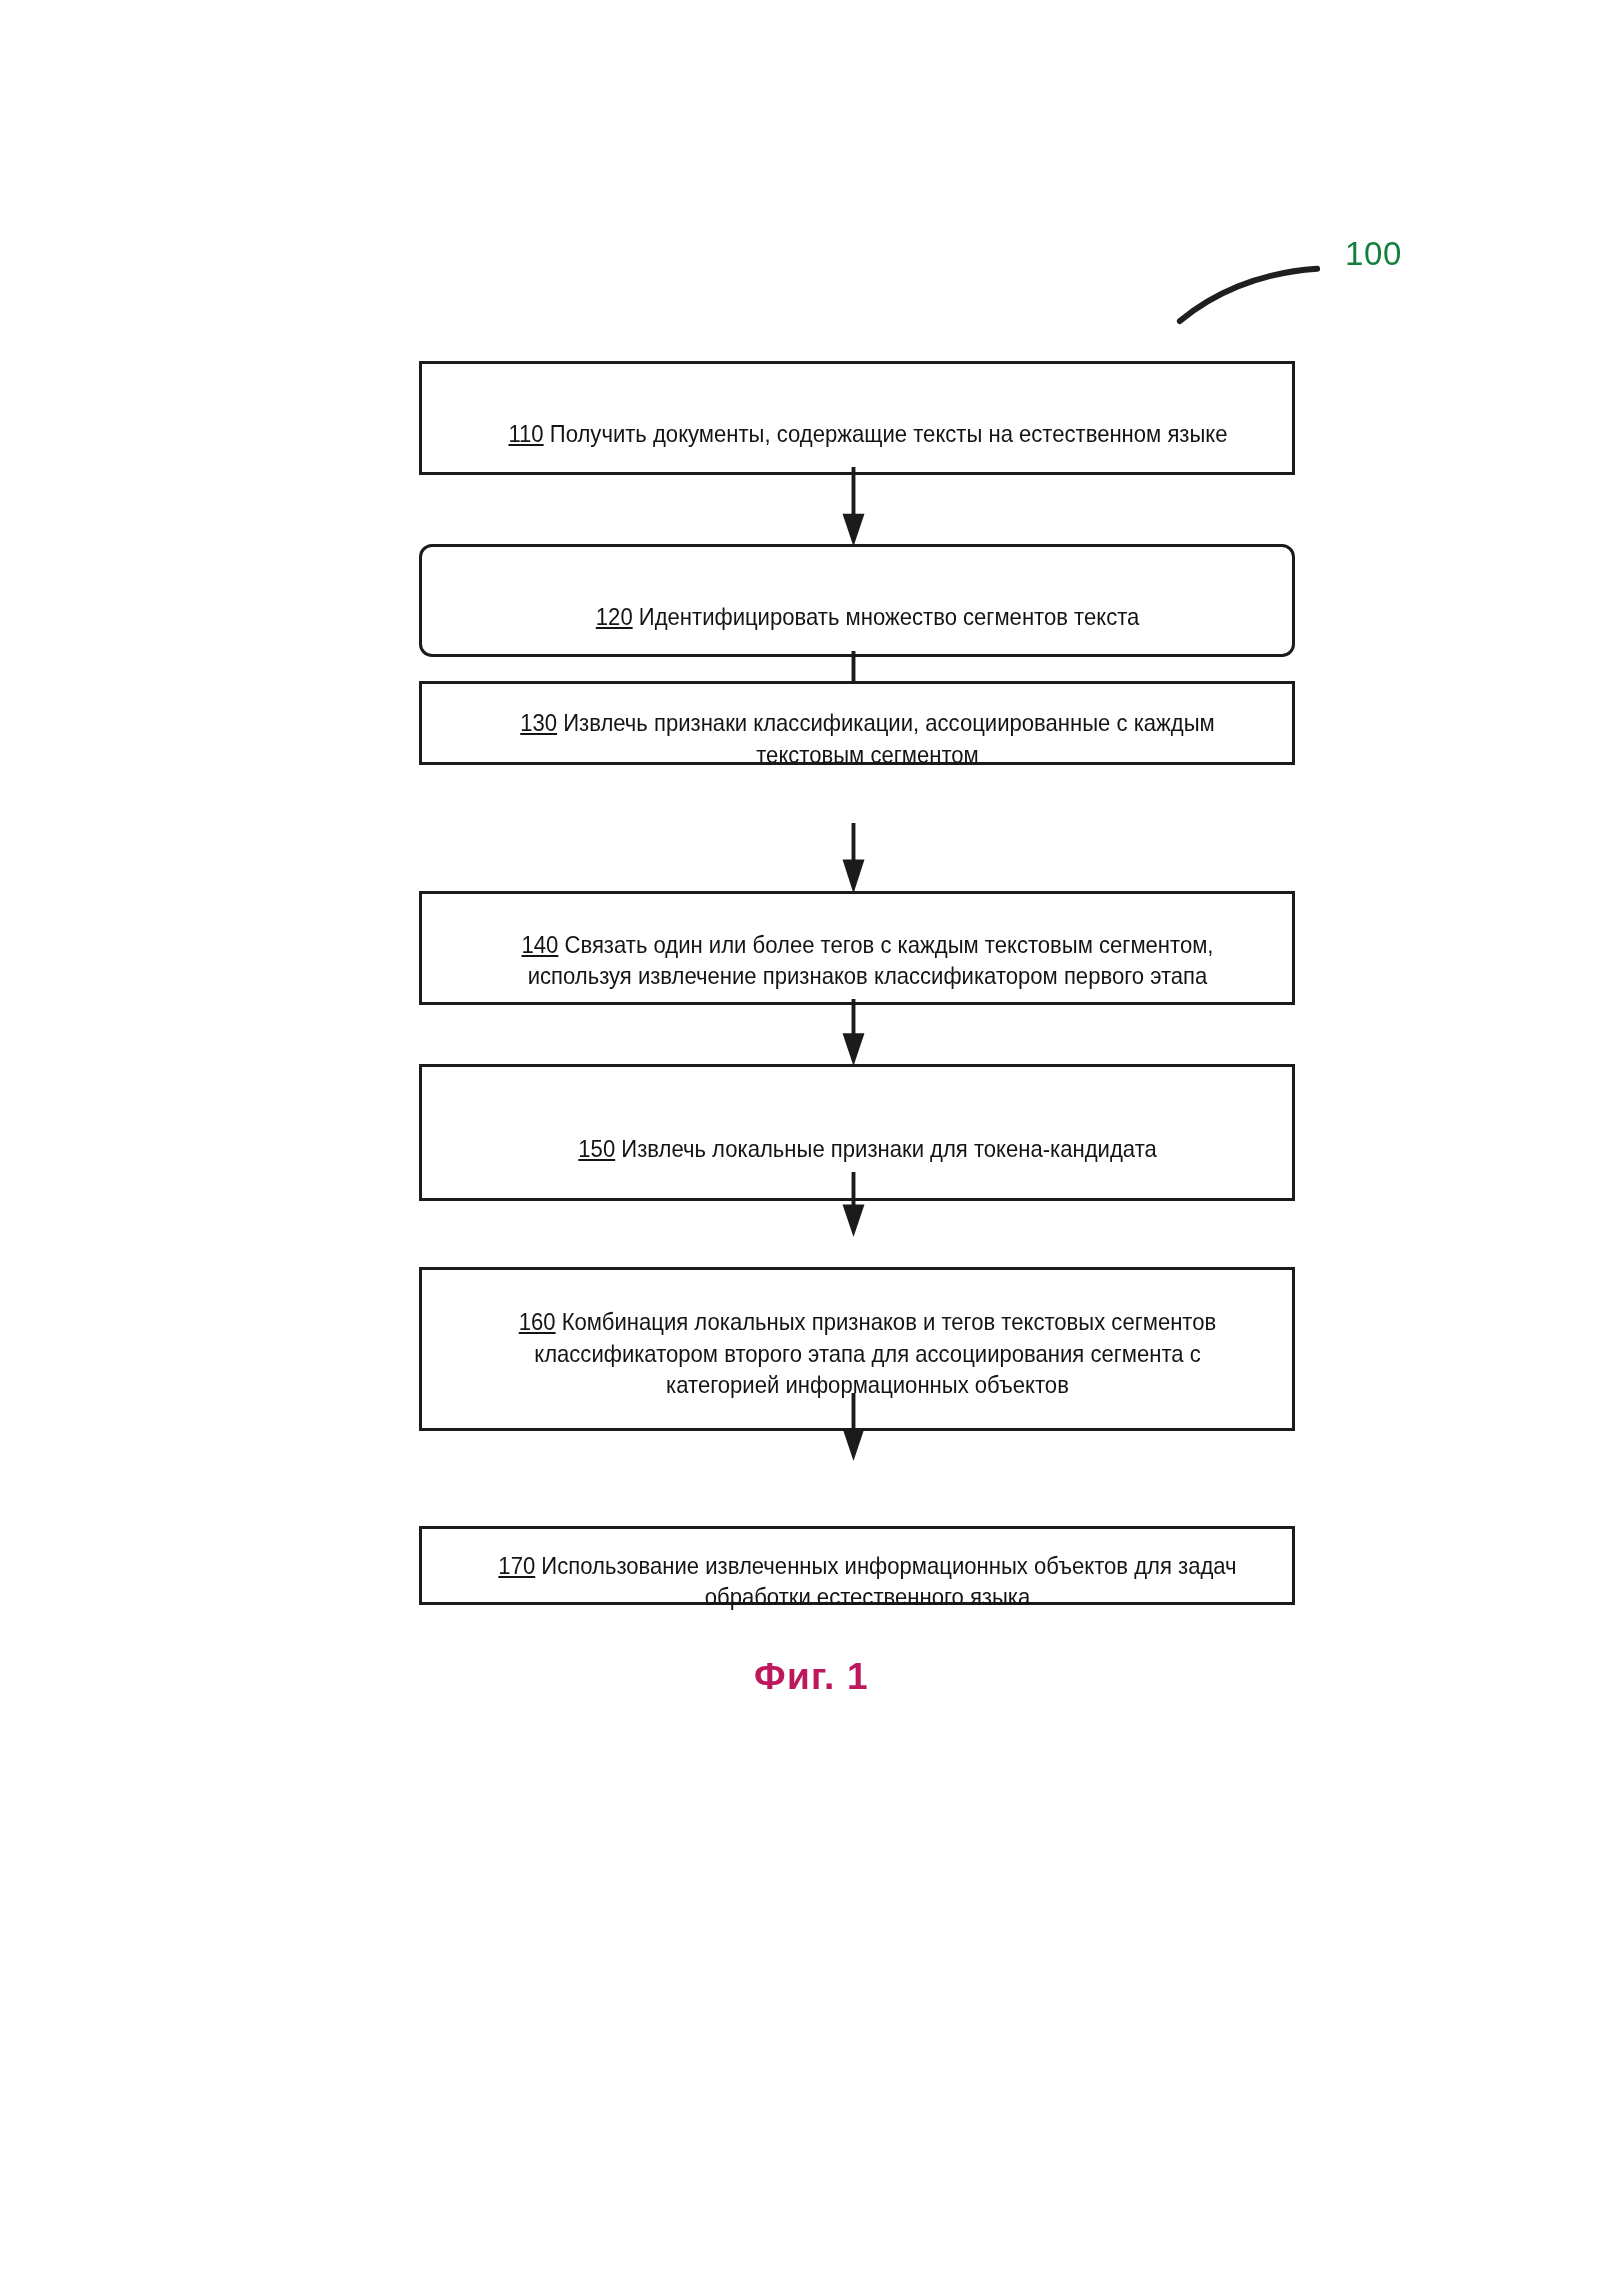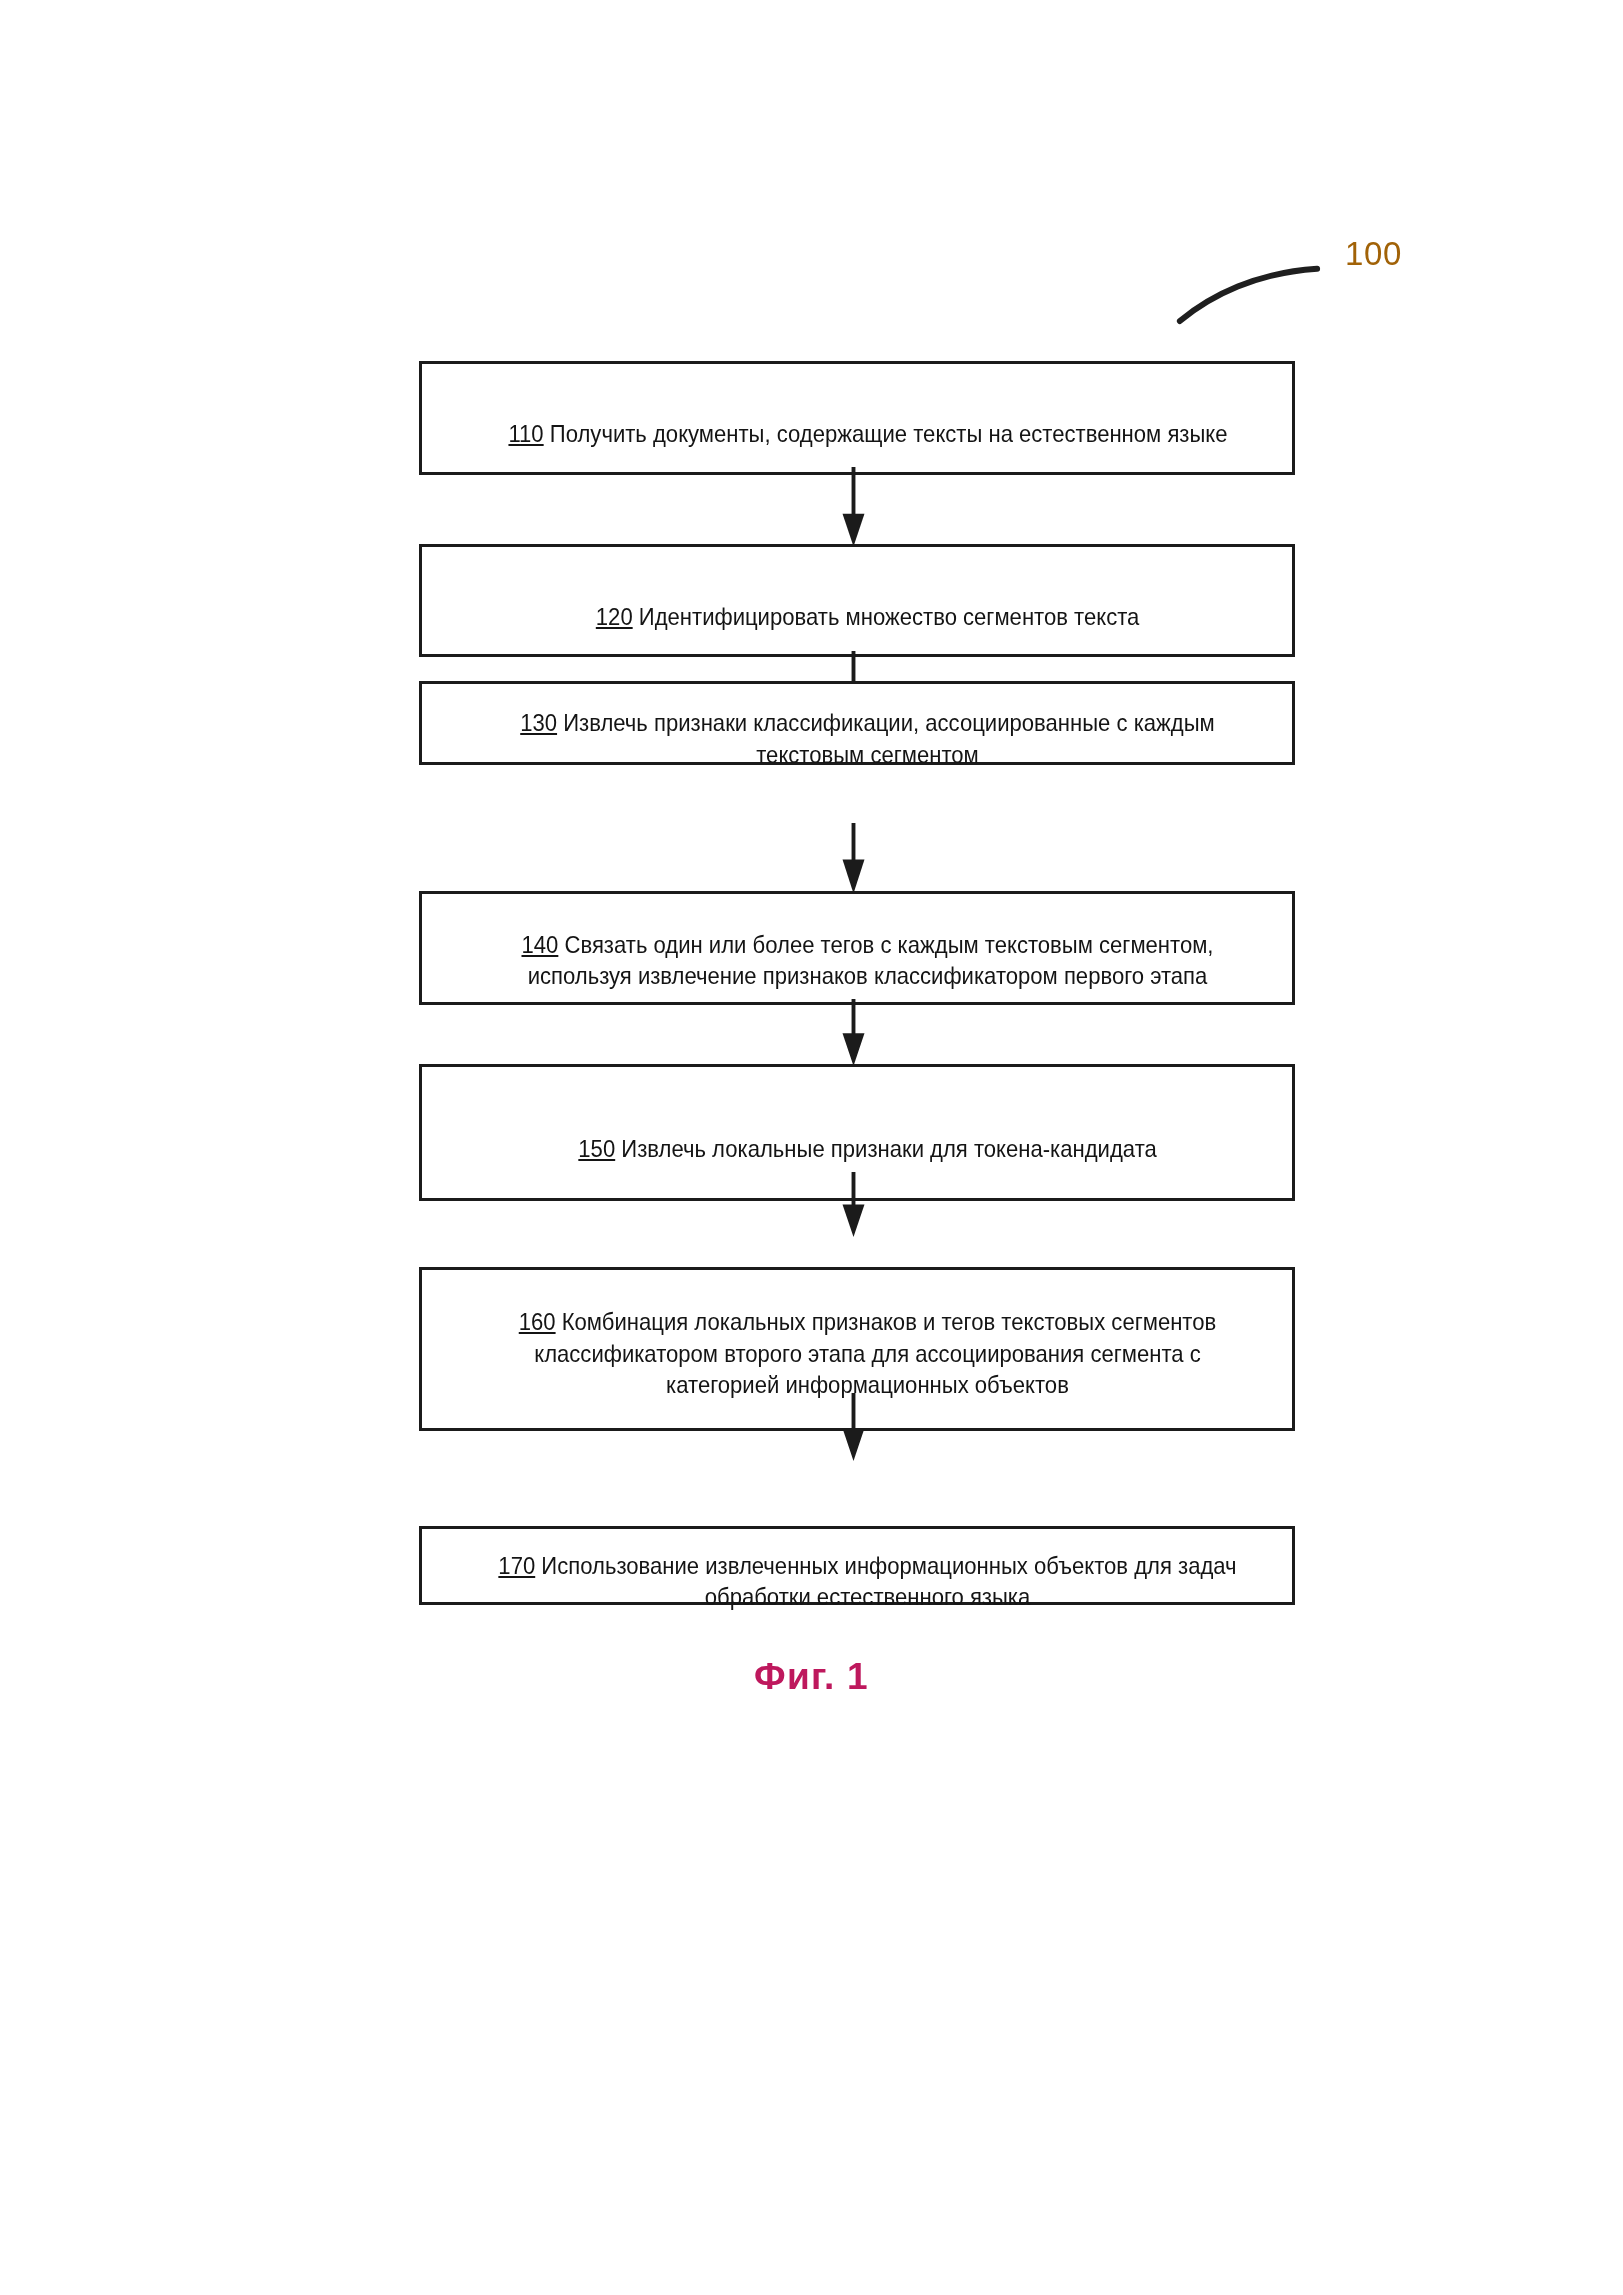--- a/index.html
+++ b/index.html
@@ -38,21 +38,21 @@
     width: 170px;
     height: 111px;
   }
   #ref-100-label {
     position: absolute;
     left: 173px;
     top: 11.8px;
     font-size: 33px;
     font-weight: 400;
     letter-spacing: 0.7px;
-    color: #a16207;
+    color: #15803d;
     white-space: nowrap;
   }
 
   
   .flow-box {
     position: absolute;
     left: 419px;
     width: 876px;
     box-sizing: border-box;
     border: 3.3px solid #1b1b1b;
@@ -74,21 +74,21 @@
     white-space: pre-line;
   }
   .step-num {
     text-decoration: underline;
     text-underline-offset: 2px;
     text-decoration-thickness: 2px;
   }
 
   
   #box-110 { top: 361px;  height: 114px; }
-  #box-120 { top: 544px;  height: 113px; }
+  #box-120 { top: 544px;  height: 113px; border-radius: 13px; }
   #box-130 { top: 681px; height: 84px; }
   #box-140 { top: 891px; height: 114px; }
   #box-150 { top: 1064px; height: 137px; align-items: center; }
   #box-160 { top: 1235px; height: 164px; margin-top: 32px; }
   #box-170 { top: 1526px; height: 79px; }
 
   
   #box-140, #box-160 { align-items: flex-start; }
   #box-140 .flow-box-text { padding-top: 3.9px; }
   #box-160 .flow-box-text { padding-top: 5.2px; }

